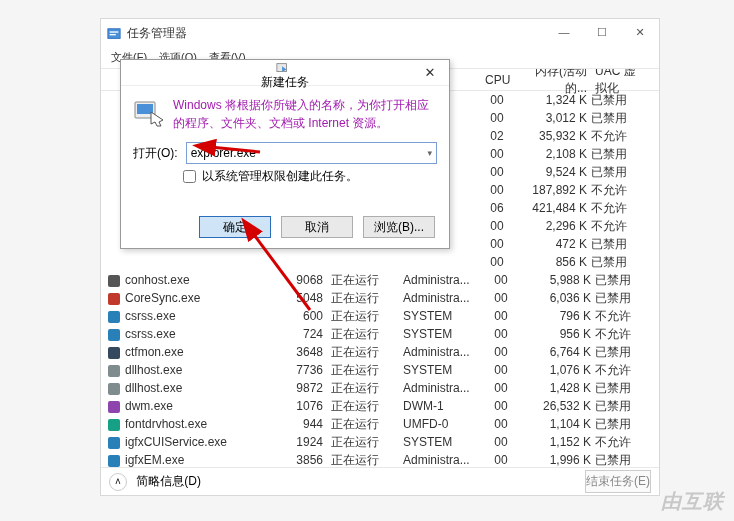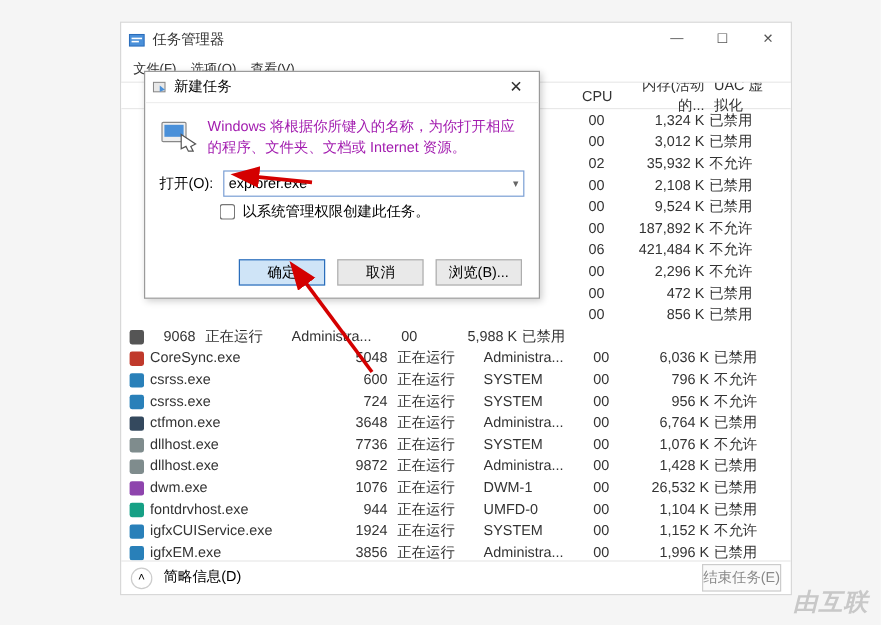--- a/index.html
+++ b/index.html
@@ -25,21 +25,21 @@
   .row .status { width: 72px; }
   .row .user { width: 82px; overflow: hidden; white-space: nowrap; }
   .row .cpu { width: 32px; text-align: center; }
   .row .mem { width: 78px; text-align: right; padding-right: 4px; }
   .row .uac { width: 60px; }
   .statusbar { position: absolute; bottom: 0; left: 0; right: 0; height: 28px; display: flex; align-items: center; justify-content: space-between; border-top: 1px solid #e8e8e8; font-size: 12px; padding: 0 8px; }
   .statusbar .chev { display: inline-block; width: 18px; height: 18px; border: 1px solid #ccc; border-radius: 50%; text-align: center; line-height: 15px; margin-right: 6px; font-size: 10px; }
   .end-btn { border: 1px solid #ccc; padding: 2px 0; font-size: 12px; color: #888; background: #fafafa; }
 
   .dialog { position: absolute; left: 120px; top: 59px; width: 330px; height: 190px; background: #fff; border: 1px solid #9a9a9a; box-shadow: 2px 2px 6px rgba(0,0,0,.2); }
-  .dtitle { height: 26px; display: flex; align-items: center; padding: 0 6px; font-size: 12px; border-bottom: 1px solid #eee; }
+  .dtitle { height: 26px; display: flex; align-items: center; padding: 0 6px; font-size: 12px; border-bottom: 1px solid #eee; flex-direction: column; }
   .dtitle .icon { width: 14px; height: 14px; margin-right: 4px; }
   .dclose { position: absolute; right: 0; top: 0; width: 38px; height: 24px; display: flex; align-items: center; justify-content: center; font-size: 13px; color: #333; }
   .dbody { padding: 10px 12px; font-size: 12px; }
   .dbody-row { display: flex; gap: 8px; }
   .run-icon { width: 32px; height: 32px; flex-shrink: 0; }
   .desc { color: #a21caf; line-height: 1.5; }
   .field-row { display: flex; align-items: center; gap: 8px; margin-top: 10px; }
   .field-label { font-size: 12px; }
   .combo { flex: 1; height: 22px; border: 1px solid #7a9fd4; padding: 0 4px; font-size: 12px; background: #fff; display: flex; align-items: center; justify-content: space-between; }
   .combo span.val { color: #000; }
@@ -135,20 +135,21 @@
           <span class="cpu">00</span>
           <span class="mem">856 K</span>
           <span class="uac">已禁用</span>
         </div>
       </div>
     <div class="rows" id="rows-full">
         <div class="row">
           <span class="ic"><svg class="ic-svg" viewBox="0 0 14 14">
               <rect x="1" y="1" width="12" height="12" rx="2" fill="#555"></rect>
             </svg></span>
+          <span class="name">conhost.exe</span>
           <span class="pid">9068</span>
           <span class="status">正在运行</span>
           <span class="user">Administra...</span>
           <span class="cpu">00</span>
           <span class="mem">5,988 K</span>
           <span class="uac">已禁用</span>
         </div>
         <div class="row">
           <span class="ic"><svg class="ic-svg" viewBox="0 0 14 14">
               <rect x="1" y="1" width="12" height="12" rx="2" fill="#c0392b"></rect>

